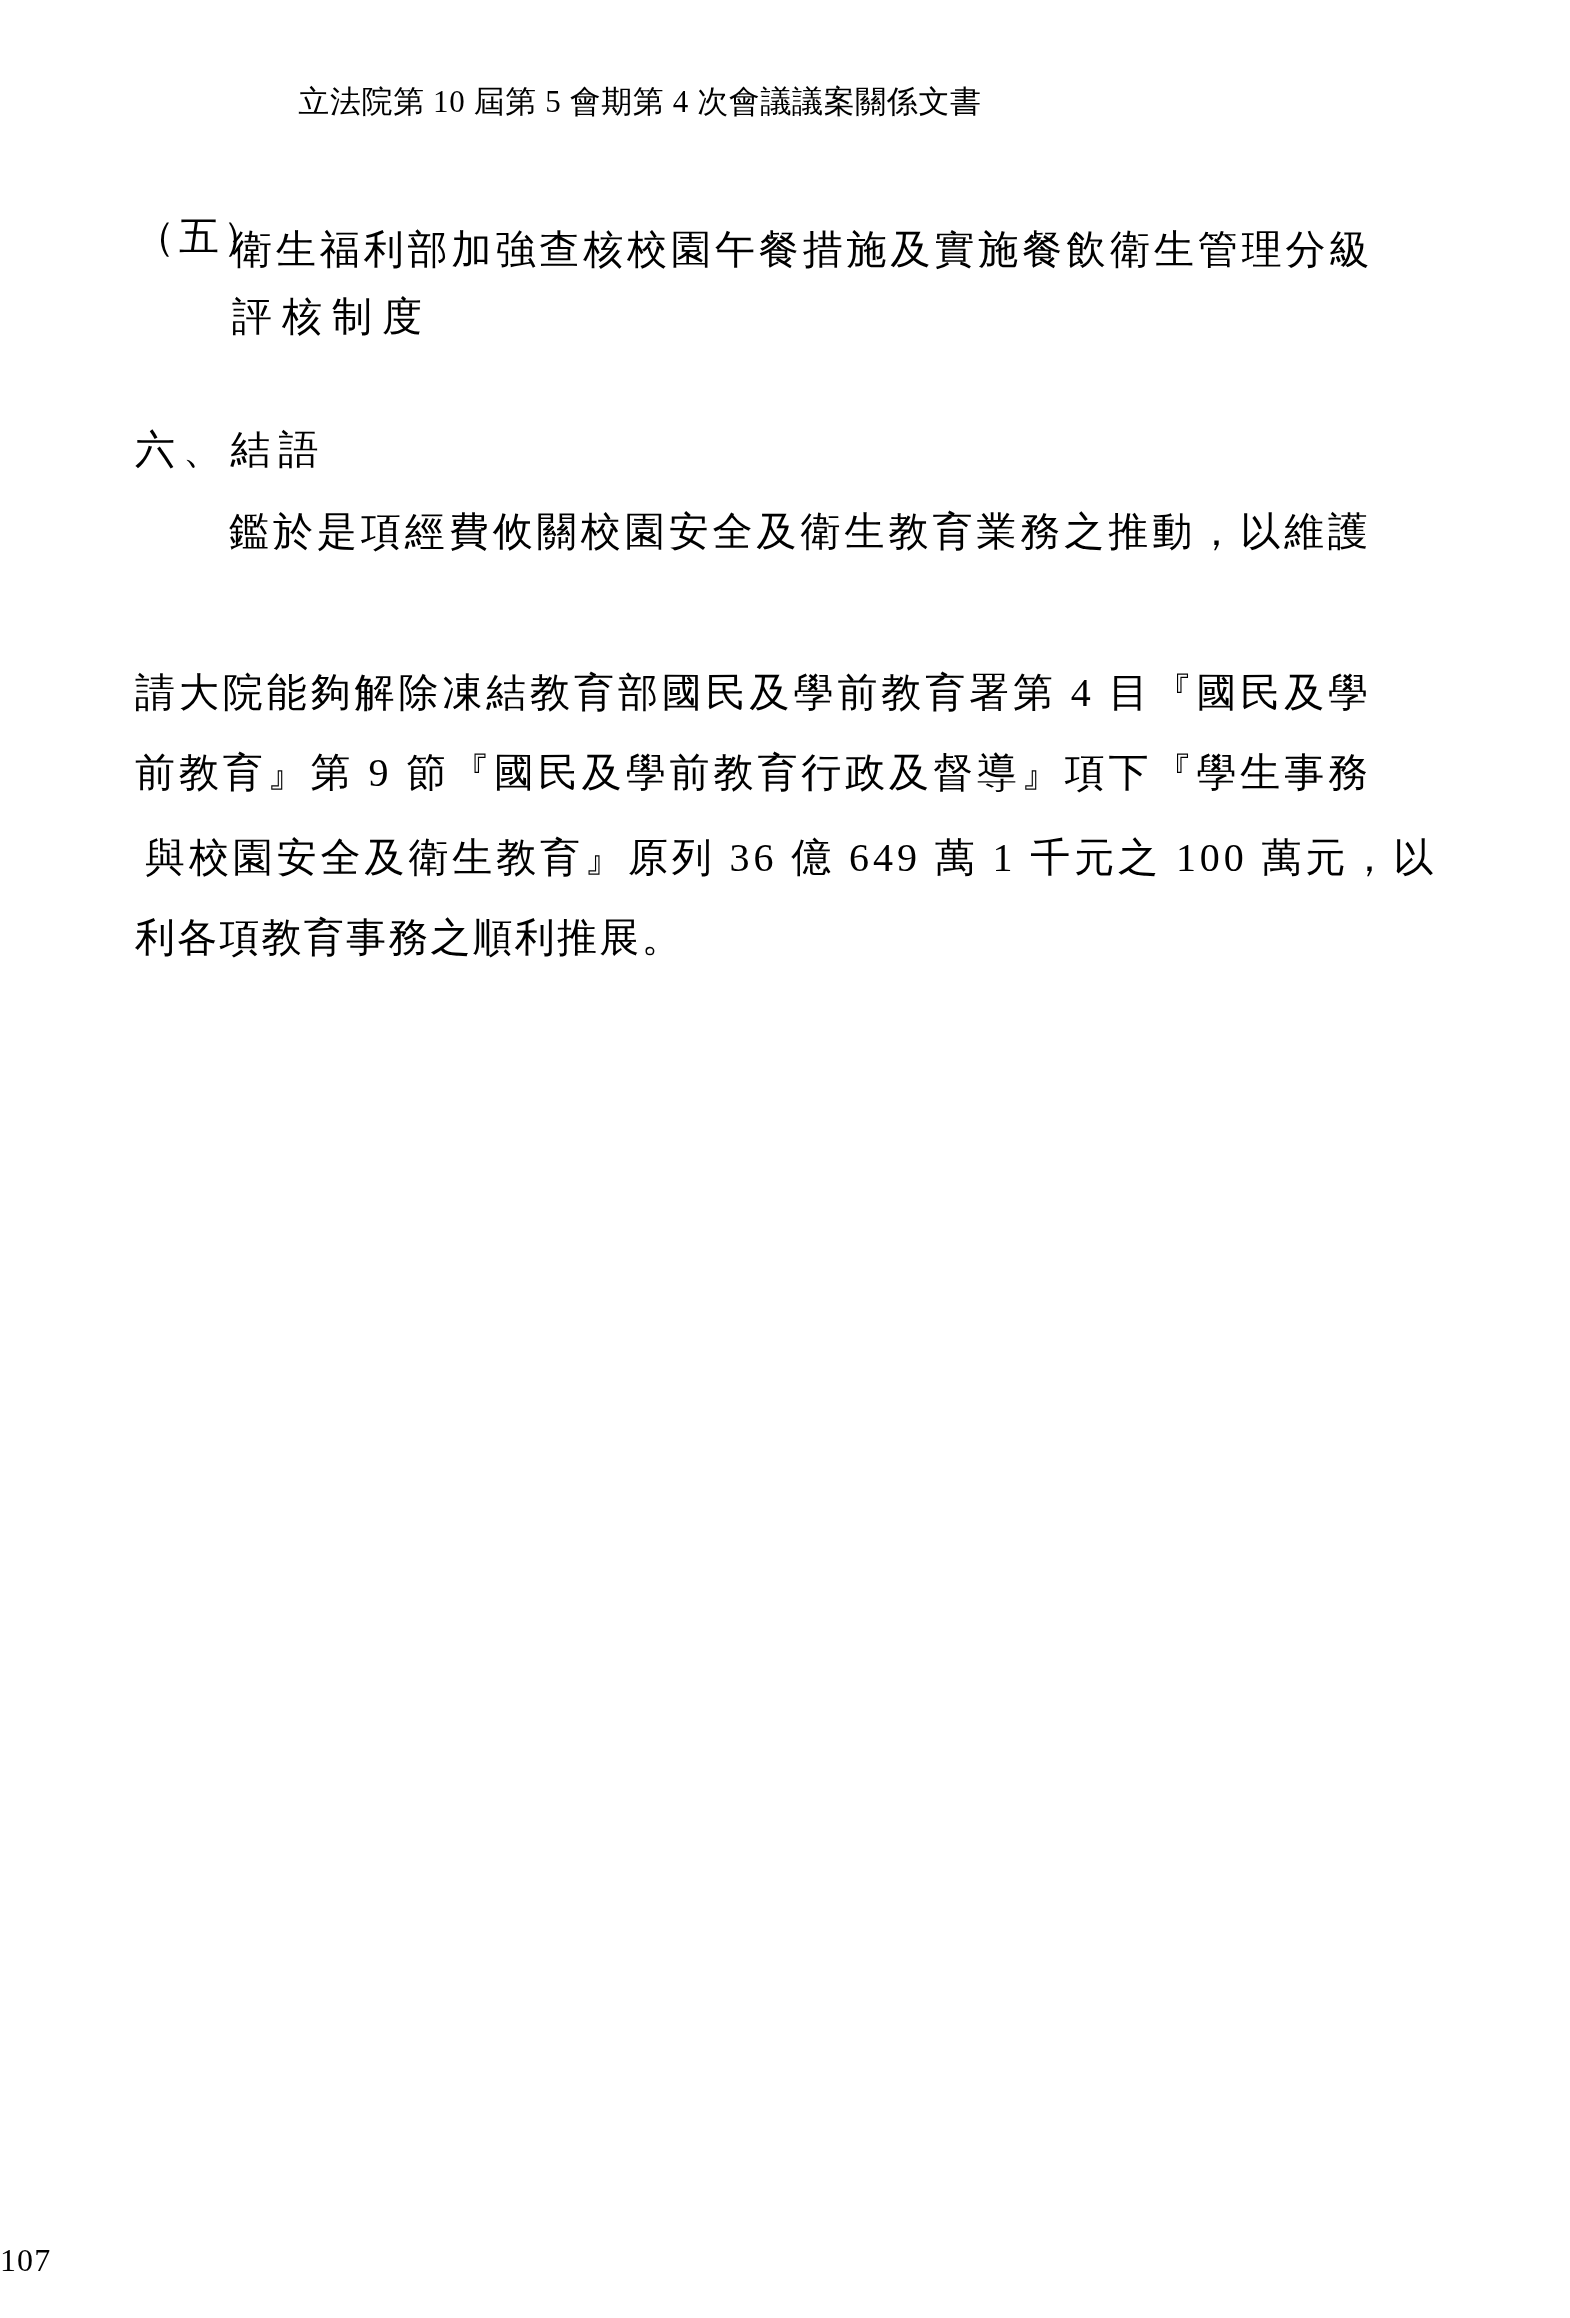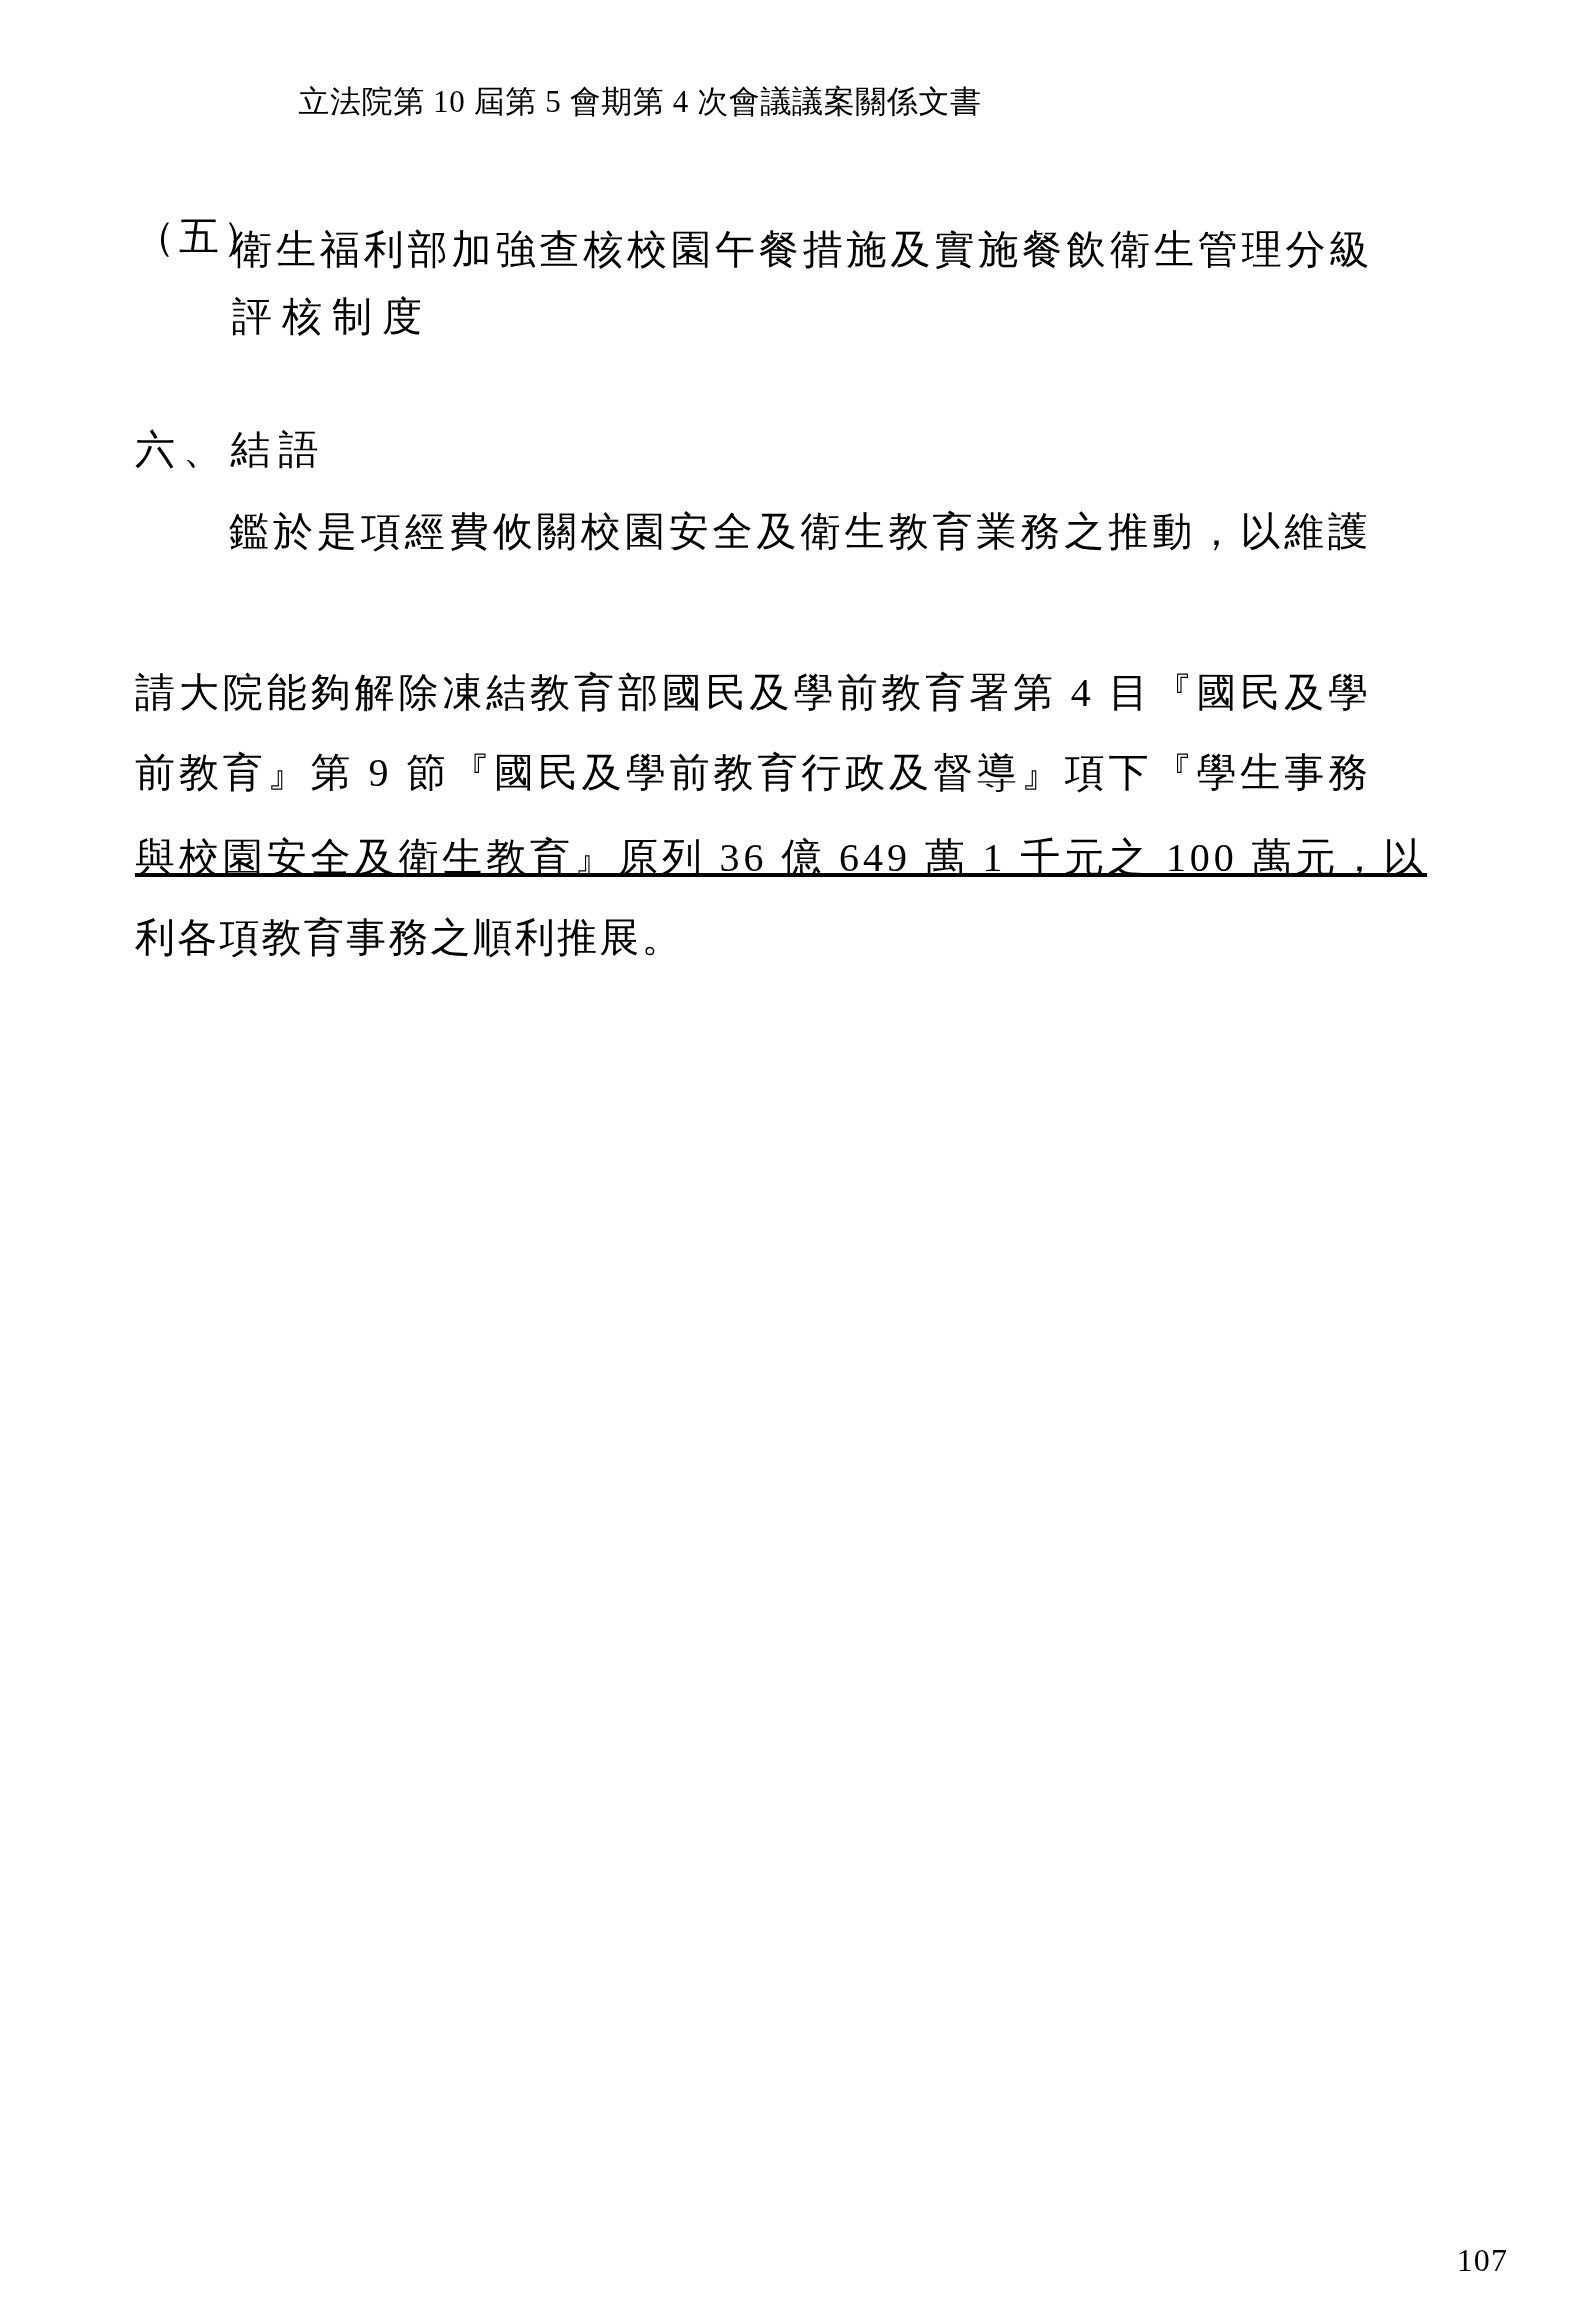--- a/index.html
+++ b/index.html
@@ -40,28 +40,28 @@
     position: absolute;
   }
   .l-item5-label { left: 135px; top: 216px; }
   .l-item5-1 { left: 232px; top: 229px; width: 1139px; }
   .l-item5-2 { left: 232px; top: 296px; letter-spacing: 10px; }
   .l-heading  { left: 135px; top: 429px; font-weight: 400; letter-spacing: 7.8px; }
   .l-p0 { left: 229px; top: 511px;  width: 1143px; }
   .l-p1 { left: 135px; top: 591px; width: 1237px; }
   .l-p2 { left: 135px; top: 672px; width: 1237px; }
   .l-p3 { left: 135px; top: 752px; width: 1237px; }
-  .l-p4 { left: 135px; top: 837px; width: 1237px; text-decoration: underline; }
+  .l-p4 { left: 145px; top: 837px; width: 1237px; }
   .l-p5 { left: 135px; top: 917px; letter-spacing: 2.2px; }
   .l-pagenum {
     position: absolute;
     top: 2242px;
     left: 0;
     width: 1508px;
-    text-align: right;
+    text-align: left;
     font-size: 32px;
     letter-spacing: 1.1px;
   }
 </style>
 </head>
 <body>
 
 <div class="page">
 
   <div class="l-header">立法院第 10 屆第 5 會期第 4 次會議議案關係文書</div>

